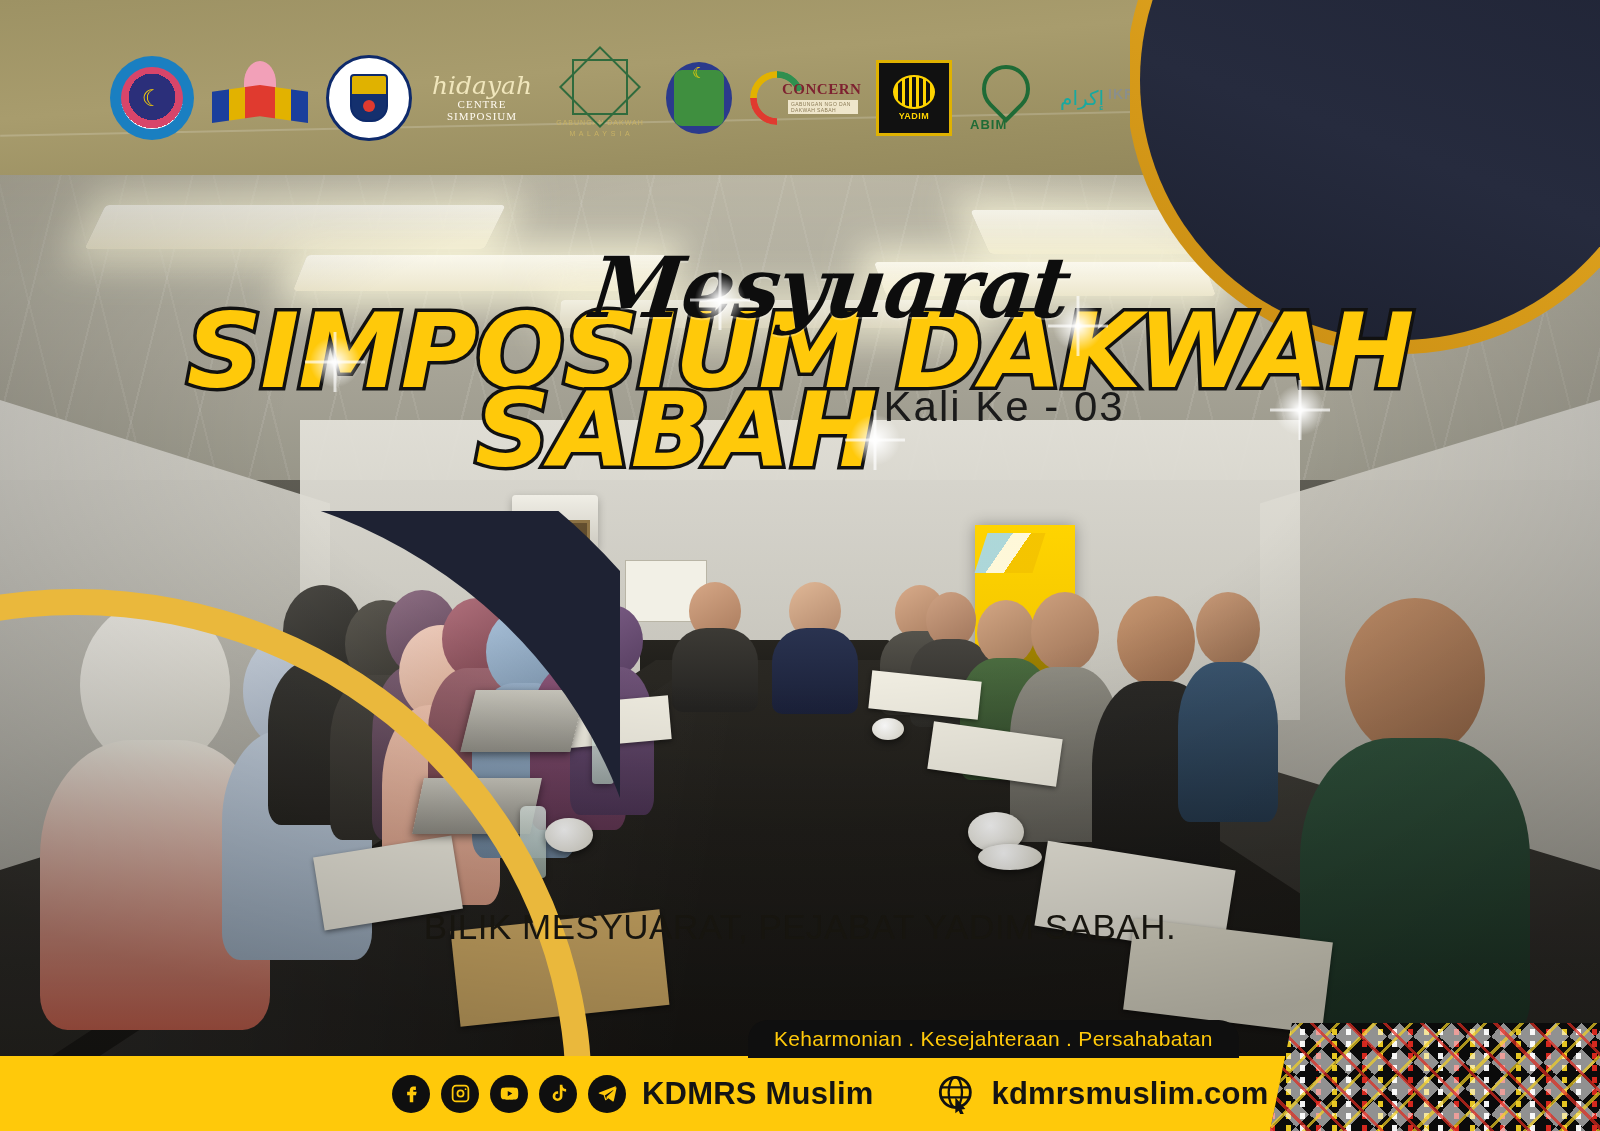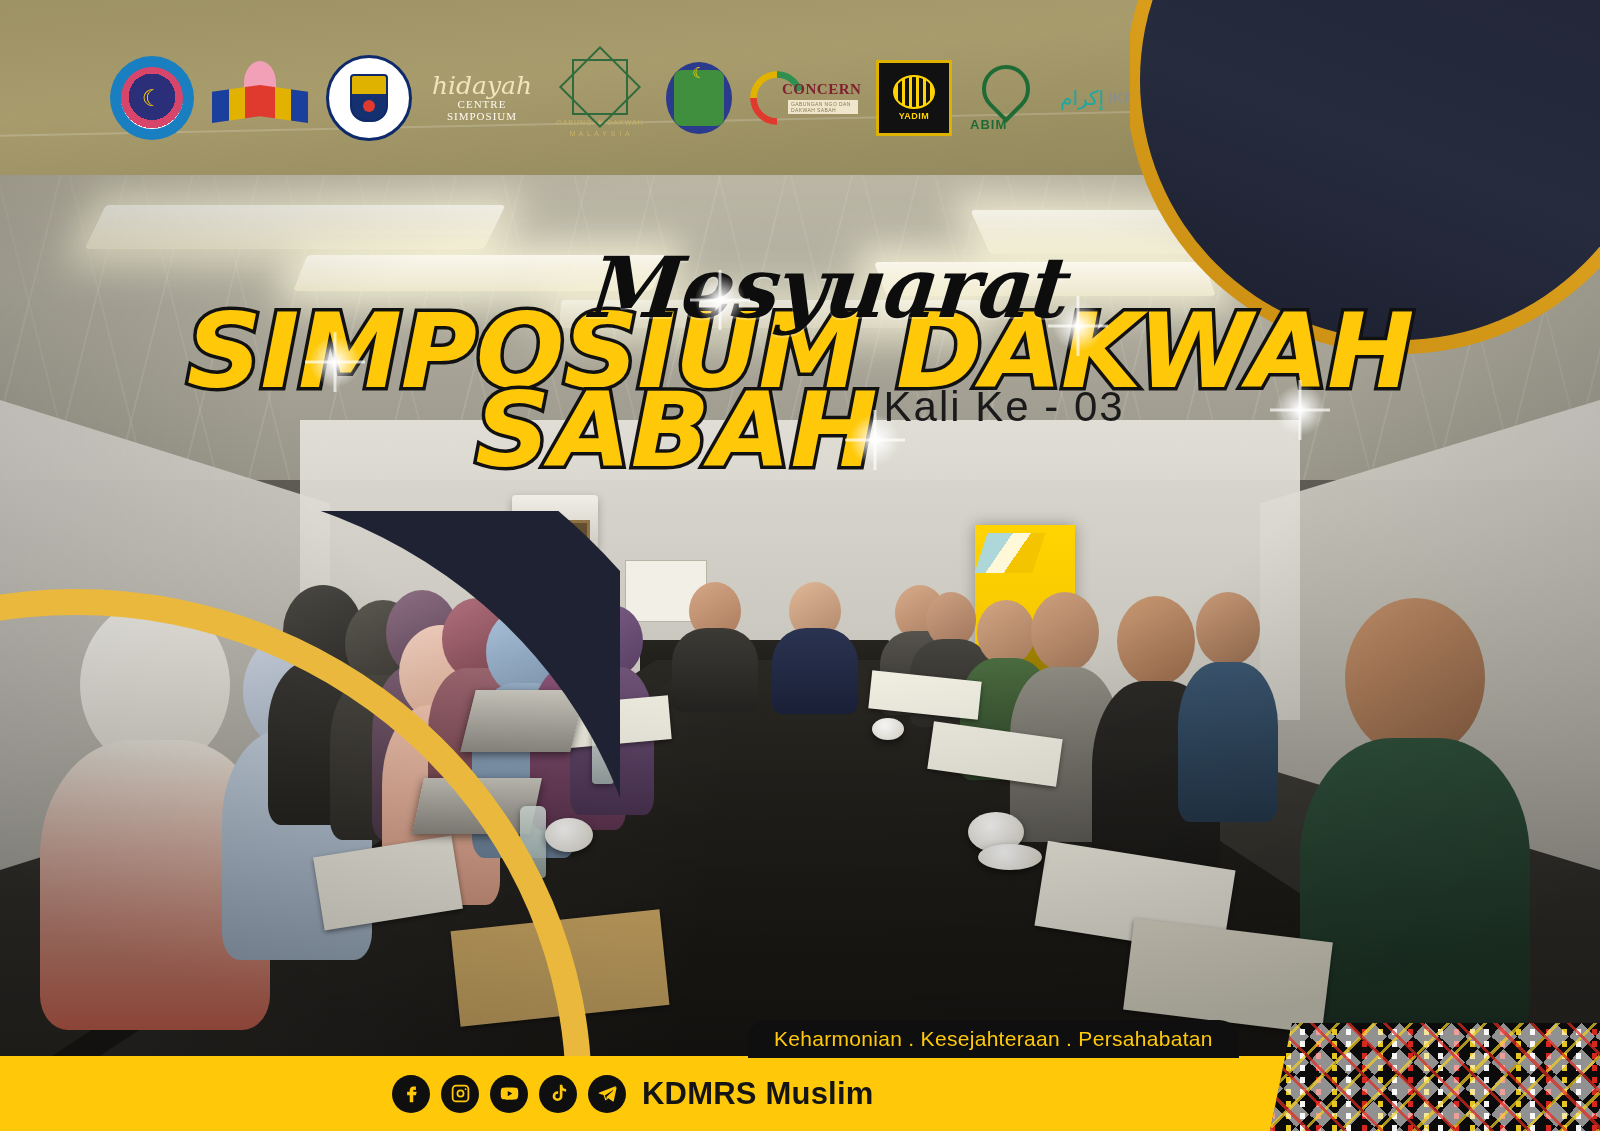--- a/index.html
+++ b/index.html
@@ -190,21 +190,21 @@
     align-items:center;justify-content:center;flex-direction:column;color:#ffd400;}
   .haluan .globe{width:38px;height:30px;border-radius:50%;
     background:repeating-linear-gradient(90deg,#ffd400 0 3px,#111 3px 7px);border:2px solid #ffd400;}
   .haluan .txt{font-size:9px;font-weight:bold;letter-spacing:.5px;margin-top:2px;}
 
   .abim{width:72px;color:#1f6b36;}
   .abim .leaf{width:40px;height:40px;margin:0 auto;border-radius:50% 50% 50% 0;
     border:4px solid #1f6b36;transform:rotate(-45deg);}
   .abim .txt{font-size:13px;font-weight:bold;letter-spacing:1px;margin-top:4px;}
 
-  .ikram{width:86px;color:#18a9a0;display:flex;align-items:center;gap:4px;}
+  .ikram{width:86px;color:#18a9a0;display:flex;align-items:flex-start;gap:4px;}
   .ikram .ar{font-size:20px;font-family:"DejaVu Sans",sans-serif;}
   .ikram .txt{font-size:14px;font-weight:bold;letter-spacing:1px;color:#8a8f8c;}
 
   .yadim{width:116px;text-align:center;}
   .yadim .wm{font-size:26px;font-weight:bold;letter-spacing:2px;color:#17b3c9;
     font-family:"DejaVu Sans",sans-serif;line-height:.9;}
   .yadim .sub{font-size:6px;letter-spacing:1px;color:#17b3c9;margin-top:2px;line-height:1.3;}
 
   .house{width:64px;height:64px;border-radius:50%;border:1px solid #d9cfc2;
     background:#efe9e2;display:flex;align-items:center;justify-content:center;}
@@ -603,20 +603,21 @@
       <span class="kali">Kali Ke - 03</span>
     </div>
     <div class="sparkle" style="left:305px;top:82px;"></div>
     <div class="sparkle" style="left:690px;top:20px;"></div>
     <div class="sparkle" style="left:1048px;top:46px;"></div>
     <div class="sparkle" style="left:845px;top:160px;"></div>
     <div class="sparkle" style="left:1270px;top:130px;"></div>
   </div>
 
   <div class="eventinfo">
+    <div class="ev-venue">BILIK MESYUARAT, PEJABAT YADIM SABAH.</div>
   </div>
 
   <div class="tagline">Keharmonian . Kesejahteraan . Persahabatan</div>
 
   <div class="footer">
     <div class="social">
       <span class="sicon">
         <svg viewBox="0 0 24 24">
             <path d="M14 8h3V4h-3c-2.2 0-4 1.8-4 4v2H7v4h3v8h4v-8h3l1-4h-4V8c0-.6.4-1 1-1z"></path>
           </svg>
@@ -637,20 +638,31 @@
           </svg>
       </span>
       <span class="sicon">
         <svg viewBox="0 0 24 24">
             <path d="M21.8 3.5 2.7 10.9c-1 .4-1 1 0 1.3l4.8 1.5 1.8 5.6c.2.6.5.7 1 .3l2.7-2.2 4.7 3.5c.9.5 1.4.2 1.6-.8l3-14c.2-1-.4-1.5-1.5-1.1zM8.9 14.3l9.3-5.9c.4-.3.8-.1.5.2l-7.7 7-.3 3.2z"></path>
           </svg>
       </span>
     </div>
     <div class="handle">KDMRS Muslim</div>
 
+    <div class="web">
+      <span class="globe-ic">
+        <svg viewBox="0 0 24 24">
+          <circle cx="11" cy="11" r="9" fill="none" stroke="#111" stroke-width="1.7"></circle>
+          <ellipse cx="11" cy="11" rx="4" ry="9" fill="none" stroke="#111" stroke-width="1.4"></ellipse>
+          <path d="M2.3 8h17.4M2.3 14h17.4" stroke="#111" stroke-width="1.4" fill="none"></path>
+          <path d="M11 14l6 7-2.2.3 1.4 3-1.8.8-1.4-3L11 23.6z" fill="#111"></path>
+        </svg>
+      </span>
+      <span class="weburl">kdmrsmuslim.com</span>
+    </div>
   </div>
 
   <div class="ethnic">
     <div class="grid"></div>
     <div class="diamonds"></div>
     <div class="accent"></div>
   </div>
 
 </div>
 

